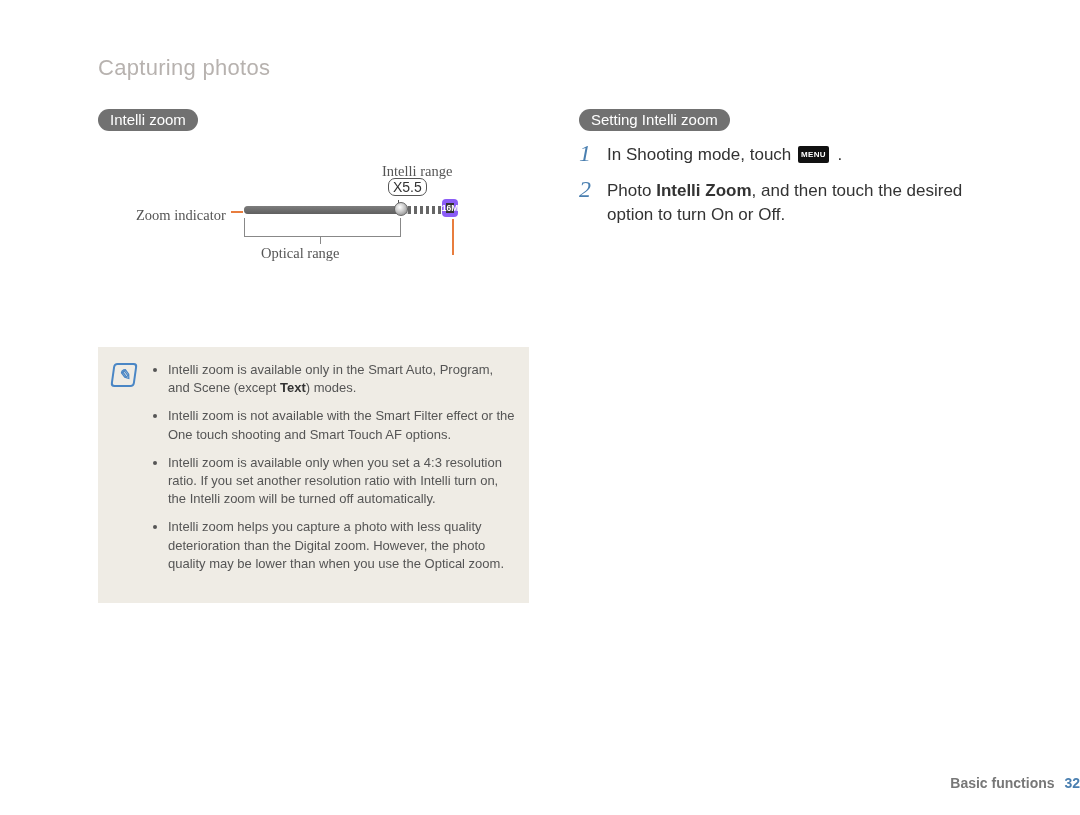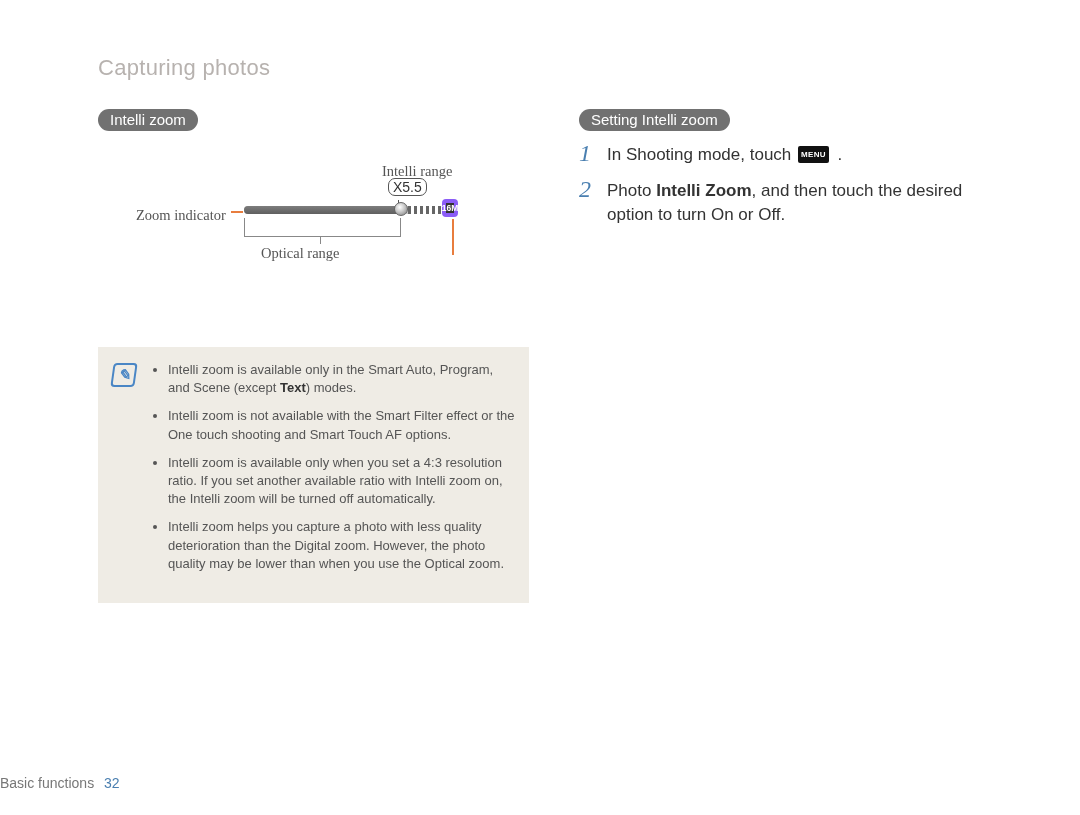--- a/index.html
+++ b/index.html
@@ -100,21 +100,21 @@
   .menu-chip {
     display: inline-flex; align-items: center; justify-content: center;
     background: #111; color: #fff; font-size: 8px; letter-spacing: 0.3px;
     border-radius: 2px; padding: 3px 3px; vertical-align: middle;
     margin: 0 4px 2px 2px; font-weight: 600;
   }
 
   
   .footer {
     position: absolute; bottom: 24px; left: 0; right: 0;
-    text-align: left; font-size: 14px; color: #777; font-weight: 400;
+    text-align: right; font-size: 14px; color: #777; font-weight: 700;
   }
   .footer .pg { color: #4a7fb0; margin-left: 6px; }
 </style>
 </head>
 <body>
 
 <div class="page">
   <div class="page-header">Capturing photos</div>
 
   <div class="columns">
@@ -151,21 +151,21 @@
       
       <div class="notebox">
         <div class="noteicon">
             <span>✎</span>
           </div>
         <ul class="note-list">
           <li>
             <span>Intelli zoom is available only in the Smart Auto, Program, and Scene (except </span><span class="bold">Text</span><span>) modes.</span>
           </li>
           <li>Intelli zoom is not available with the Smart Filter effect or the One touch shooting and Smart Touch AF options.</li>
-          <li>Intelli zoom is available only when you set a 4:3 resolution ratio. If you set another available ratio with Intelli zoom on, the Intelli zoom will be turned off automatically.</li>
+          <li>Intelli zoom is available only when you set a 4:3 resolution ratio. If you set another resolution ratio with Intelli turn on, the Intelli zoom will be turned off automatically.</li>
           <li>Intelli zoom helps you capture a photo with less quality deterioration than the Digital zoom. However, the photo quality may be lower than when you use the Optical zoom.</li>
         </ul>
       </div>
     </div>
 
     <div class="col">
       <div class="pill">Setting Intelli zoom</div>
 
       <div class="step">
         <div class="step-num">1</div>

